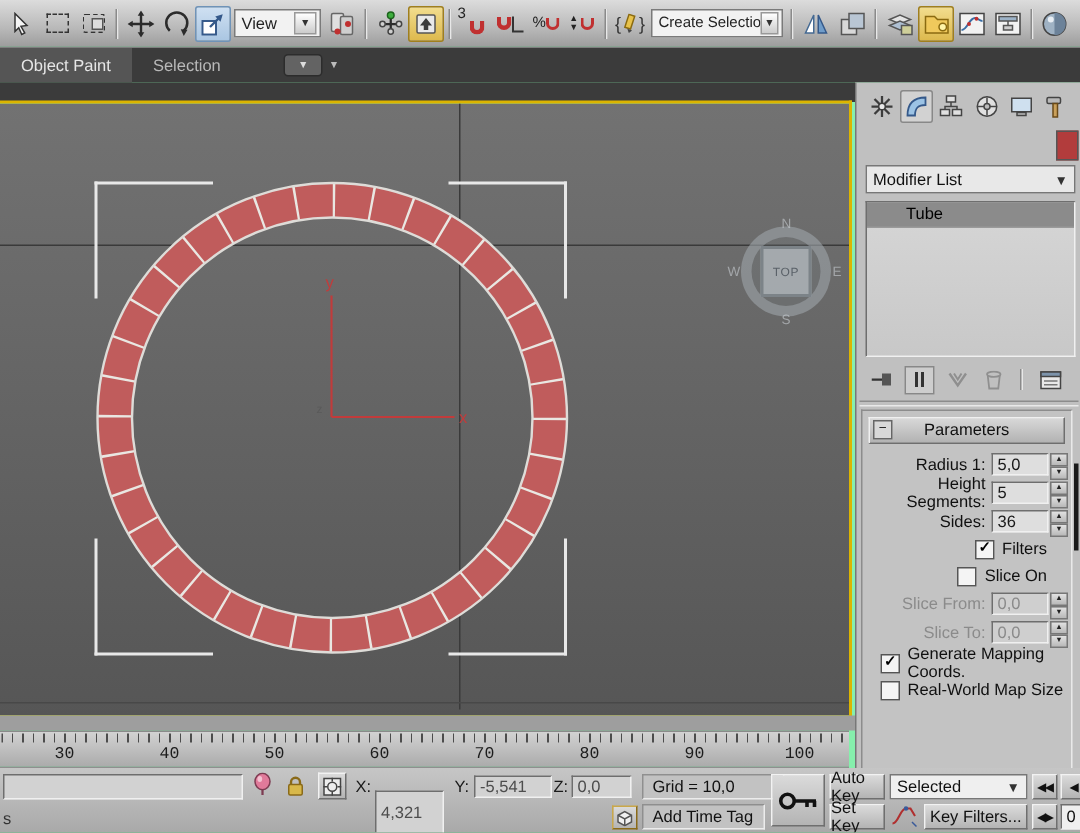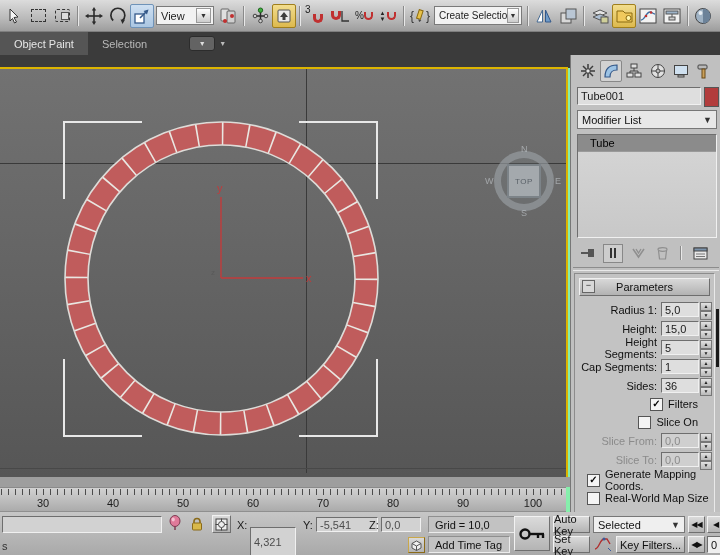--- a/index.html
+++ b/index.html
@@ -49,21 +49,21 @@
   .cptab.active{background:#d2d2d2;border:1px solid #888;border-radius:2px;box-sizing:border-box;}
   .sunkfield{background:#dedede;border:1px solid;border-color:#6e6e6e #f0f0f0 #f0f0f0 #6e6e6e;
      box-sizing:border-box;display:flex;align-items:center;padding:0 3px;color:#1a1a1a;}
   #cp-name{position:absolute;left:6px;top:32px;width:124px;height:18px;}
   #cp-swatch{position:absolute;left:133px;top:32px;width:13px;height:18px;background:#b23c3c;border:1px solid #555;}
   #cp-modlist{position:absolute;left:6px;top:55px;width:140px;height:19px;background:#e8e8e8;
      border:1px solid #777;display:flex;align-items:center;padding:0 4px;box-sizing:border-box;}
   #cp-modlist .va{margin-left:auto;font-size:9px;color:#333;}
   #cp-stack{position:absolute;left:6px;top:79px;width:140px;height:104px;background:linear-gradient(#d6d6d6,#c8c8c8);
      border:1px solid;border-color:#6e6e6e #f0f0f0 #f0f0f0 #6e6e6e;box-sizing:border-box;}
-  .stackrow{height:16px;background:#8b8b8b;color:#000;display:flex;align-items:center;padding-left:12px;border-bottom:1px solid #9a9a9a;}
+  .stackrow{height:16px;background:#8b8b8b;color:#000;display:flex;align-items:center;padding-left:26px;border-bottom:1px solid #9a9a9a;}
   #cp-stackbar{position:absolute;left:4px;top:187px;width:142px;height:22px;display:flex;align-items:center;gap:6px;padding-left:4px;box-sizing:border-box;}
   .sbicon{width:18px;height:17px;display:flex;align-items:center;justify-content:center;}
   .sbicon.framed{border:1px solid #888;background:#cdcdcd;}
   #cp-div{position:absolute;left:2px;top:212px;width:146px;height:2px;border-top:1px solid #8c8c8c;border-bottom:1px solid #e9e9e9;}
   #rollout{position:absolute;left:3px;top:218px;width:141px;height:240px;background:#c3c3c3;
      border:1px solid;border-color:#8c8c8c #e9e9e9 #e9e9e9 #8c8c8c;box-sizing:border-box;overflow:hidden;}
   #ro-head{margin:4px;height:16px;background:linear-gradient(#d8d8d8,#b2b2b2);border:1px solid;
      border-color:#f0f0f0 #6e6e6e #6e6e6e #f0f0f0;display:flex;align-items:center;position:relative;}
   #ro-head .minus{position:absolute;left:2px;top:1px;width:11px;height:11px;border:1px solid #666;background:#d8d8d8;
      font-size:9px;line-height:9px;text-align:center;color:#222;}
@@ -79,21 +79,21 @@
   .cb{width:11px;height:11px;background:#f4f4f4;border:1px solid #555;margin-right:5px;flex:0 0 auto;
       font-size:10px;line-height:10px;text-align:center;color:#000;font-weight:bold;}
   .disabled .plabel,.disabled .pfield{color:#8b8b8b;}
   .disabled .pfield{background:#cfcfcf;}
   #ro-scroll{position:absolute;right:1px;top:254px;width:3px;height:58px;background:#1a1a1a;}
   
   #ruler{left:0;top:487px;width:566px;height:25px;background:linear-gradient(#d2d2d2,#ababab);
      border-top:1px solid #8a8a8a;border-bottom:1px solid #8f8f8f;box-sizing:border-box;}
   #ticks{position:absolute;left:1px;top:1px;width:564px;height:6px;
      background:repeating-linear-gradient(90deg,#4c4c4c 0 1px,transparent 1px 7px);}
-  .rnum{position:absolute;top:9px;transform:translateX(-50%);color:#1c1c1c;}
+  .rnum{position:absolute;top:9px;transform:translateX(-50%);color:#1c1c1c;font-family:Liberation Mono, monospace;}
   
   #bottombar{left:0;top:512px;width:720px;height:43px;background:linear-gradient(#c6c6c6,#a9a9a9);}
   .panelbox{background:#c2c2c2;border:1px solid;border-color:#8f8f8f #ececec #ececec #8f8f8f;
      box-sizing:border-box;display:flex;align-items:center;padding:0 6px;color:#111;}
   .btn3d{background:linear-gradient(#dadada,#b4b4b4);border:1px solid;border-color:#f2f2f2 #6f6f6f #6f6f6f #f2f2f2;
      box-sizing:border-box;display:flex;align-items:center;justify-content:center;color:#111;}
   .statfield{background:#d2d2d2;border:1px solid;border-color:#6e6e6e #f0f0f0 #f0f0f0 #6e6e6e;
      box-sizing:border-box;display:flex;align-items:center;padding:0 3px;color:#4d4d4d;}
   .slabel{color:#1a1a1a;}
   #dd-selected{background:#efefef;border:1px solid #777;box-sizing:border-box;display:flex;align-items:center;padding:0 4px;color:#111;}
@@ -365,23 +365,20 @@
           </svg>
       </div>
       <div class="cptab">
         <svg width="16" height="16" viewBox="0 0 16 16">
             <rect x="2" y="2" width="9" height="4" rx="1" fill="#b9b9b9" stroke="#444"></rect>
             <rect x="6" y="6" width="3" height="9" fill="#caa05a" stroke="#6a4a18"></rect>
           </svg>
       </div>
     </div>
 
-    <div id="cp-name" class="sunkfield">
-      <span>Tube001</span>
-    </div>
     <div id="cp-swatch"></div>
 
     <div id="cp-modlist">
       <span>Modifier List</span>
       <span class="va">▼</span>
     </div>
 
     <div id="cp-stack">
       <div class="stackrow">
         <span>Tube</span>
@@ -434,38 +431,22 @@
 
       <div class="prow">
         <span class="plabel">Radius 1:</span>
         <span class="pfield sunkfield">5,0</span>
         <span class="pspin">
             <span>▲</span>
             <span>▼</span>
           </span>
       </div>
       <div class="prow">
-        <span class="plabel">Height:</span>
-        <span class="pfield sunkfield">15,0</span>
-        <span class="pspin">
-            <span>▲</span>
-            <span>▼</span>
-          </span>
-      </div>
-      <div class="prow">
         <span class="plabel">Height Segments:</span>
         <span class="pfield sunkfield">5</span>
-        <span class="pspin">
-            <span>▲</span>
-            <span>▼</span>
-          </span>
-      </div>
-      <div class="prow">
-        <span class="plabel">Cap Segments:</span>
-        <span class="pfield sunkfield">1</span>
         <span class="pspin">
             <span>▲</span>
             <span>▼</span>
           </span>
       </div>
       <div class="prow">
         <span class="plabel">Sides:</span>
         <span class="pfield sunkfield">36</span>
         <span class="pspin">
             <span>▲</span>
@@ -549,21 +530,21 @@
             <line x1="0.5" y1="6.5" x2="3" y2="6.5"></line>
             <line x1="10" y1="6.5" x2="12.5" y2="6.5"></line>
           </g>
         </svg>
     </div>
     <span class="slabel abs" style="left:237px;top:7px">X:</span>
     <div class="statfield abs" style="left:250px;top:15px;width:46px;height:30px">
         <span>4,321</span>
       </div>
     <span class="slabel abs" style="left:303px;top:7px">Y:</span>
-    <div class="statfield abs" style="left:316px;top:5px;width:62px;height:15px">
+    <div class="statfield abs" style="left:316px;top:5px;width:52px;height:15px">
         <span>-5,541</span>
       </div>
     <span class="slabel abs" style="left:369px;top:7px">Z:</span>
     <div class="statfield abs" style="left:381px;top:5px;width:40px;height:15px">
         <span>0,0</span>
       </div>
     <div class="panelbox abs" style="left:428px;top:4px;width:95px;height:17px">
         <span>Grid = 10,0</span>
       </div>
 

